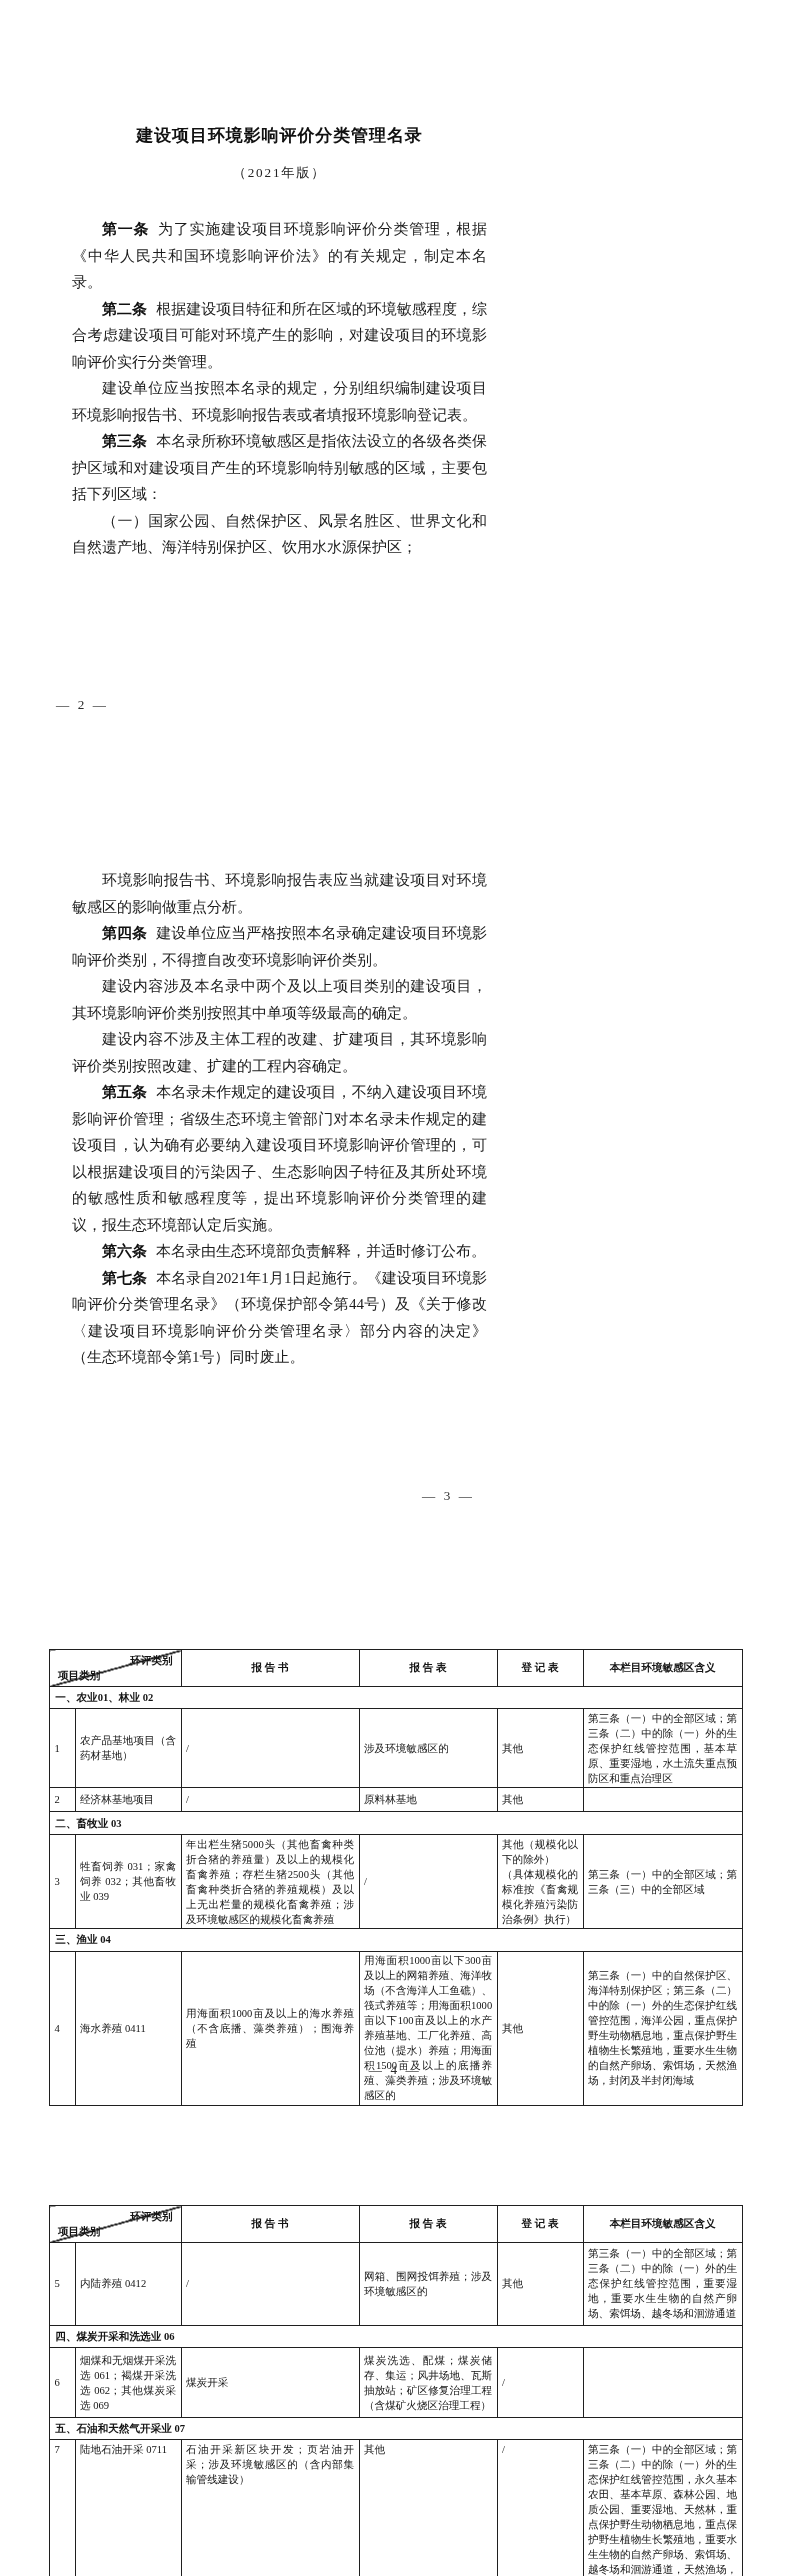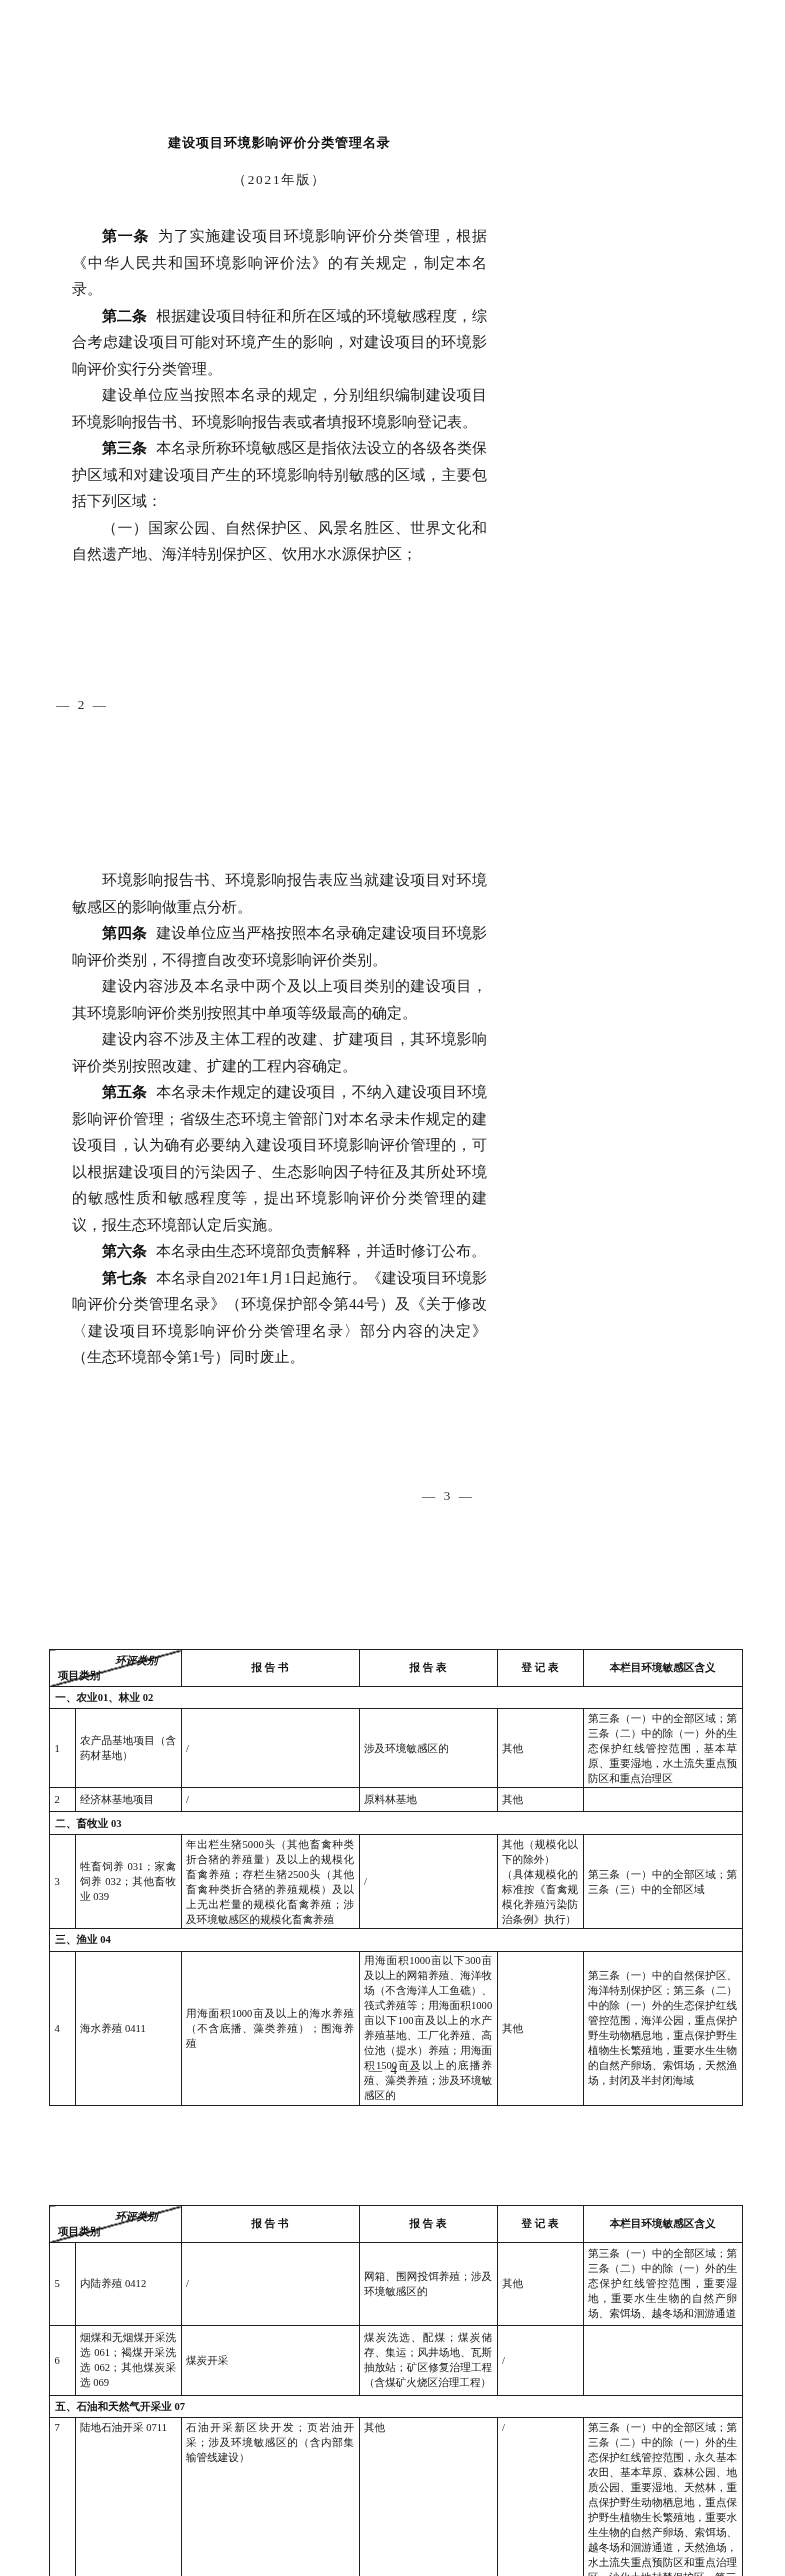--- a/index.html
+++ b/index.html
@@ -6,22 +6,22 @@
   body{
     width:786px;height:2576px;position:relative;overflow:hidden;
     background:#ffffff;color:#1c1c1c;
     font-family:"Liberation Serif","DejaVu Serif",serif;
   }
   
   .textcol{position:absolute;left:72px;width:415px;}
   .page1{top:117px;}
   .page2{top:867px;}
   .doc-title{
-    font-size:13px;font-weight:700;text-align:center;line-height:28px;
-    margin:12px;letter-spacing:0.9px;color:#111;
+    font-size:17px;font-weight:700;text-align:center;line-height:28px;
+    margin:5px;letter-spacing:0.9px;color:#111;
   }
   .doc-subtitle{
     font-size:13.2px;text-align:center;margin-top:14px;letter-spacing:1.8px;color:#222;
   }
   .para{
     font-size:15px;line-height:26.5px;text-align:justify;text-indent:2em;
     margin:0;word-break:break-all;
   }
   .para.first{margin-top:34px;}
   .para b{font-weight:700;margin-right:.6em;color:#111;}
@@ -46,21 +46,21 @@
   }
   tr.hdr td{font-weight:700;text-align:center;height:32px;white-space:normal;}
   tr.sec td{font-weight:700;text-align:left;height:17.7px;padding-left:5.3px;white-space:normal;}
   td.no{text-align:center;}
   td.diag{
     position:relative;padding:0;
     background:linear-gradient(to bottom right,
       transparent calc(50% - 0.9px),#1f1f1f calc(50% - 0.9px),
       #1f1f1f calc(50% + 0.9px),transparent calc(50% + 0.9px));
   }
-  .diag-top{position:absolute;top:2.6px;right:23px;font-weight:700;font-size:10.6px;font-style:italic;}
+  .diag-top{position:absolute;top:2.6px;right:8px;font-weight:700;font-size:10.6px;}
   .diag-bottom{position:absolute;bottom:2.6px;left:8px;font-weight:700;font-size:10.6px;}
   tr.r1 td{height:74px;margin-left:27px;}
   tr.r2 td{height:19.4px;}
   tr.r3 td{height:85px;margin-left:16px;}
   tr.r4 td{height:118px;}
   tr.r5 td{height:79px;}
   tr.r6 td{height:65px;}
   tr.r7 td{height:159px;vertical-align:top;}
 </style>
 </head>
@@ -175,20 +175,23 @@
     <td>本栏目环境敏感区含义</td>
   </tr>
   <tr class="r5">
     <td class="no">5</td>
     <td>内陆养殖 0412</td>
     <td>/</td>
     <td>网箱、围网投饵养殖；涉及环境敏感区的</td>
     <td>其他</td>
     <td>第三条（一）中的全部区域；第三条（二）中的除（一）外的生态保护红线管控范围，重要湿地，重要水生生物的自然产卵场、索饵场、越冬场和洄游通道</td>
   </tr>
+  <tr class="sec">
+        <td colspan="6">四、煤炭开采和洗选业 06</td>
+      </tr>
   <tr class="r6">
     <td class="no">6</td>
     <td>烟煤和无烟煤开采洗选 061；褐煤开采洗选 062；其他煤炭采选 069</td>
     <td>煤炭开采</td>
     <td>煤炭洗选、配煤；煤炭储存、集运；风井场地、瓦斯抽放站；矿区修复治理工程（含煤矿火烧区治理工程）</td>
     <td>/</td>
     <td></td>
   </tr>
   <tr class="sec">
         <td colspan="6">五、石油和天然气开采业 07</td>

